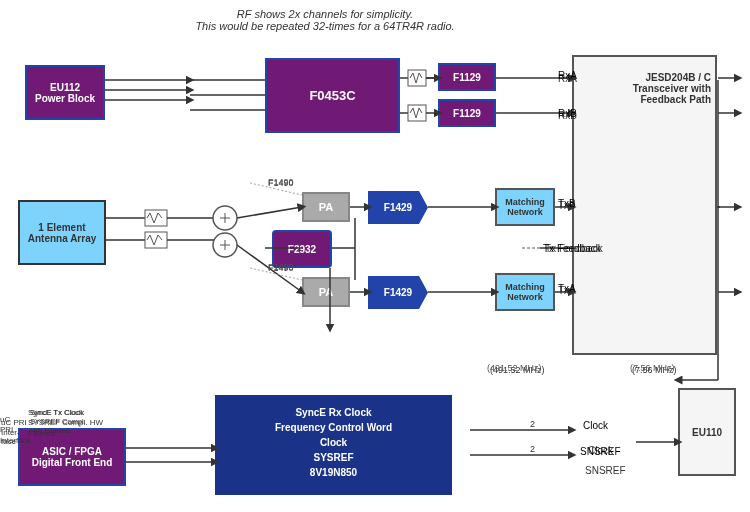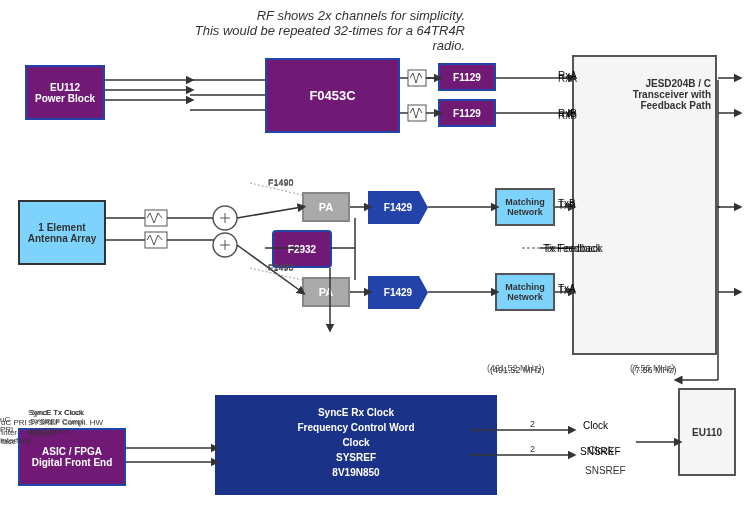--- a/index.html
+++ b/index.html
@@ -64,23 +64,23 @@
     .svg-overlay {
       position: absolute;
       top: 0; left: 0;
       width: 750px;
       height: 512px;
       pointer-events: none;
     }
 
     .note-text {
       position: absolute;
-      font-size: 13px;
+      font-size: 11px;
       color: #333;
-      text-align: right;
+      text-align: center;
       font-style: italic;
     }
 
     .label-text {
       position: absolute;
       font-size: 10px;
       color: #333;
       font-weight: normal;
     }
   </style>
@@ -109,21 +109,21 @@
   </div>
 
   <div class="block block-blue" style="left:438px; top:63px; width:58px; height:28px; font-size:10px;">
     <span>F1129</span>
   </div>
 
   <div class="block block-blue" style="left:438px; top:99px; width:58px; height:28px; font-size:10px;">
     <span>F1129</span>
   </div>
 
-  <div class="block block-large-outline" style="left:572px; top:55px; width:145px; height:300px; font-size:10px; align-items:flex-start; justify-content:flex-end; padding-right:4px; padding-top:21px;">
+  <div class="block block-large-outline" style="left:572px; top:55px; width:145px; height:300px; font-size:10px; align-items:flex-start; justify-content:flex-end; padding-right:4px; padding-top:15px;">
     <span style="white-space:pre-line; writing-mode:horizontal-tb; text-align:right; font-weight:bold; font-size:10px;">JESD204B / C
 Transceiver with
 Feedback Path</span>
   </div>
 
   <div class="block block-gray" style="left:302px; top:192px; width:48px; height:30px; font-size:11px;">
     <span>PA</span>
   </div>
 
   <div class="block block-gray" style="left:302px; top:277px; width:48px; height:30px; font-size:11px;">
@@ -146,21 +146,21 @@
   <div class="block block-outline" style="left:495px; top:273px; width:60px; height:38px; font-size:9px; border-color:#555;">
     <span style="white-space:pre-line;">Matching
 Network</span>
   </div>
 
   <div class="block block-blue" style="left:272px; top:230px; width:60px; height:38px; font-size:10px; border-radius:4px;">
     <span>F2932</span>
   </div>
 
 
-  <div class="block block-blue-dark" style="left:215px; top:395px; width:282px; height:100px; font-size:10px; align-items:flex-start; padding:8px 12px;">
+  <div class="block block-blue-dark" style="left:215px; top:395px; width:237px; height:100px; font-size:10px; align-items:flex-start; padding:8px 12px;">
     <div style="white-space:pre-line; line-height:1.5;">SyncE Rx Clock
 Frequency Control Word
 Clock
 SYSREF
 8V19N850</div>
   </div>
 
   <div class="block block-blue" style="left:18px; top:428px; width:108px; height:58px; font-size:10px;">
     <span style="white-space:pre-line;">ASIC / FPGA
 Digital Front End</span>

